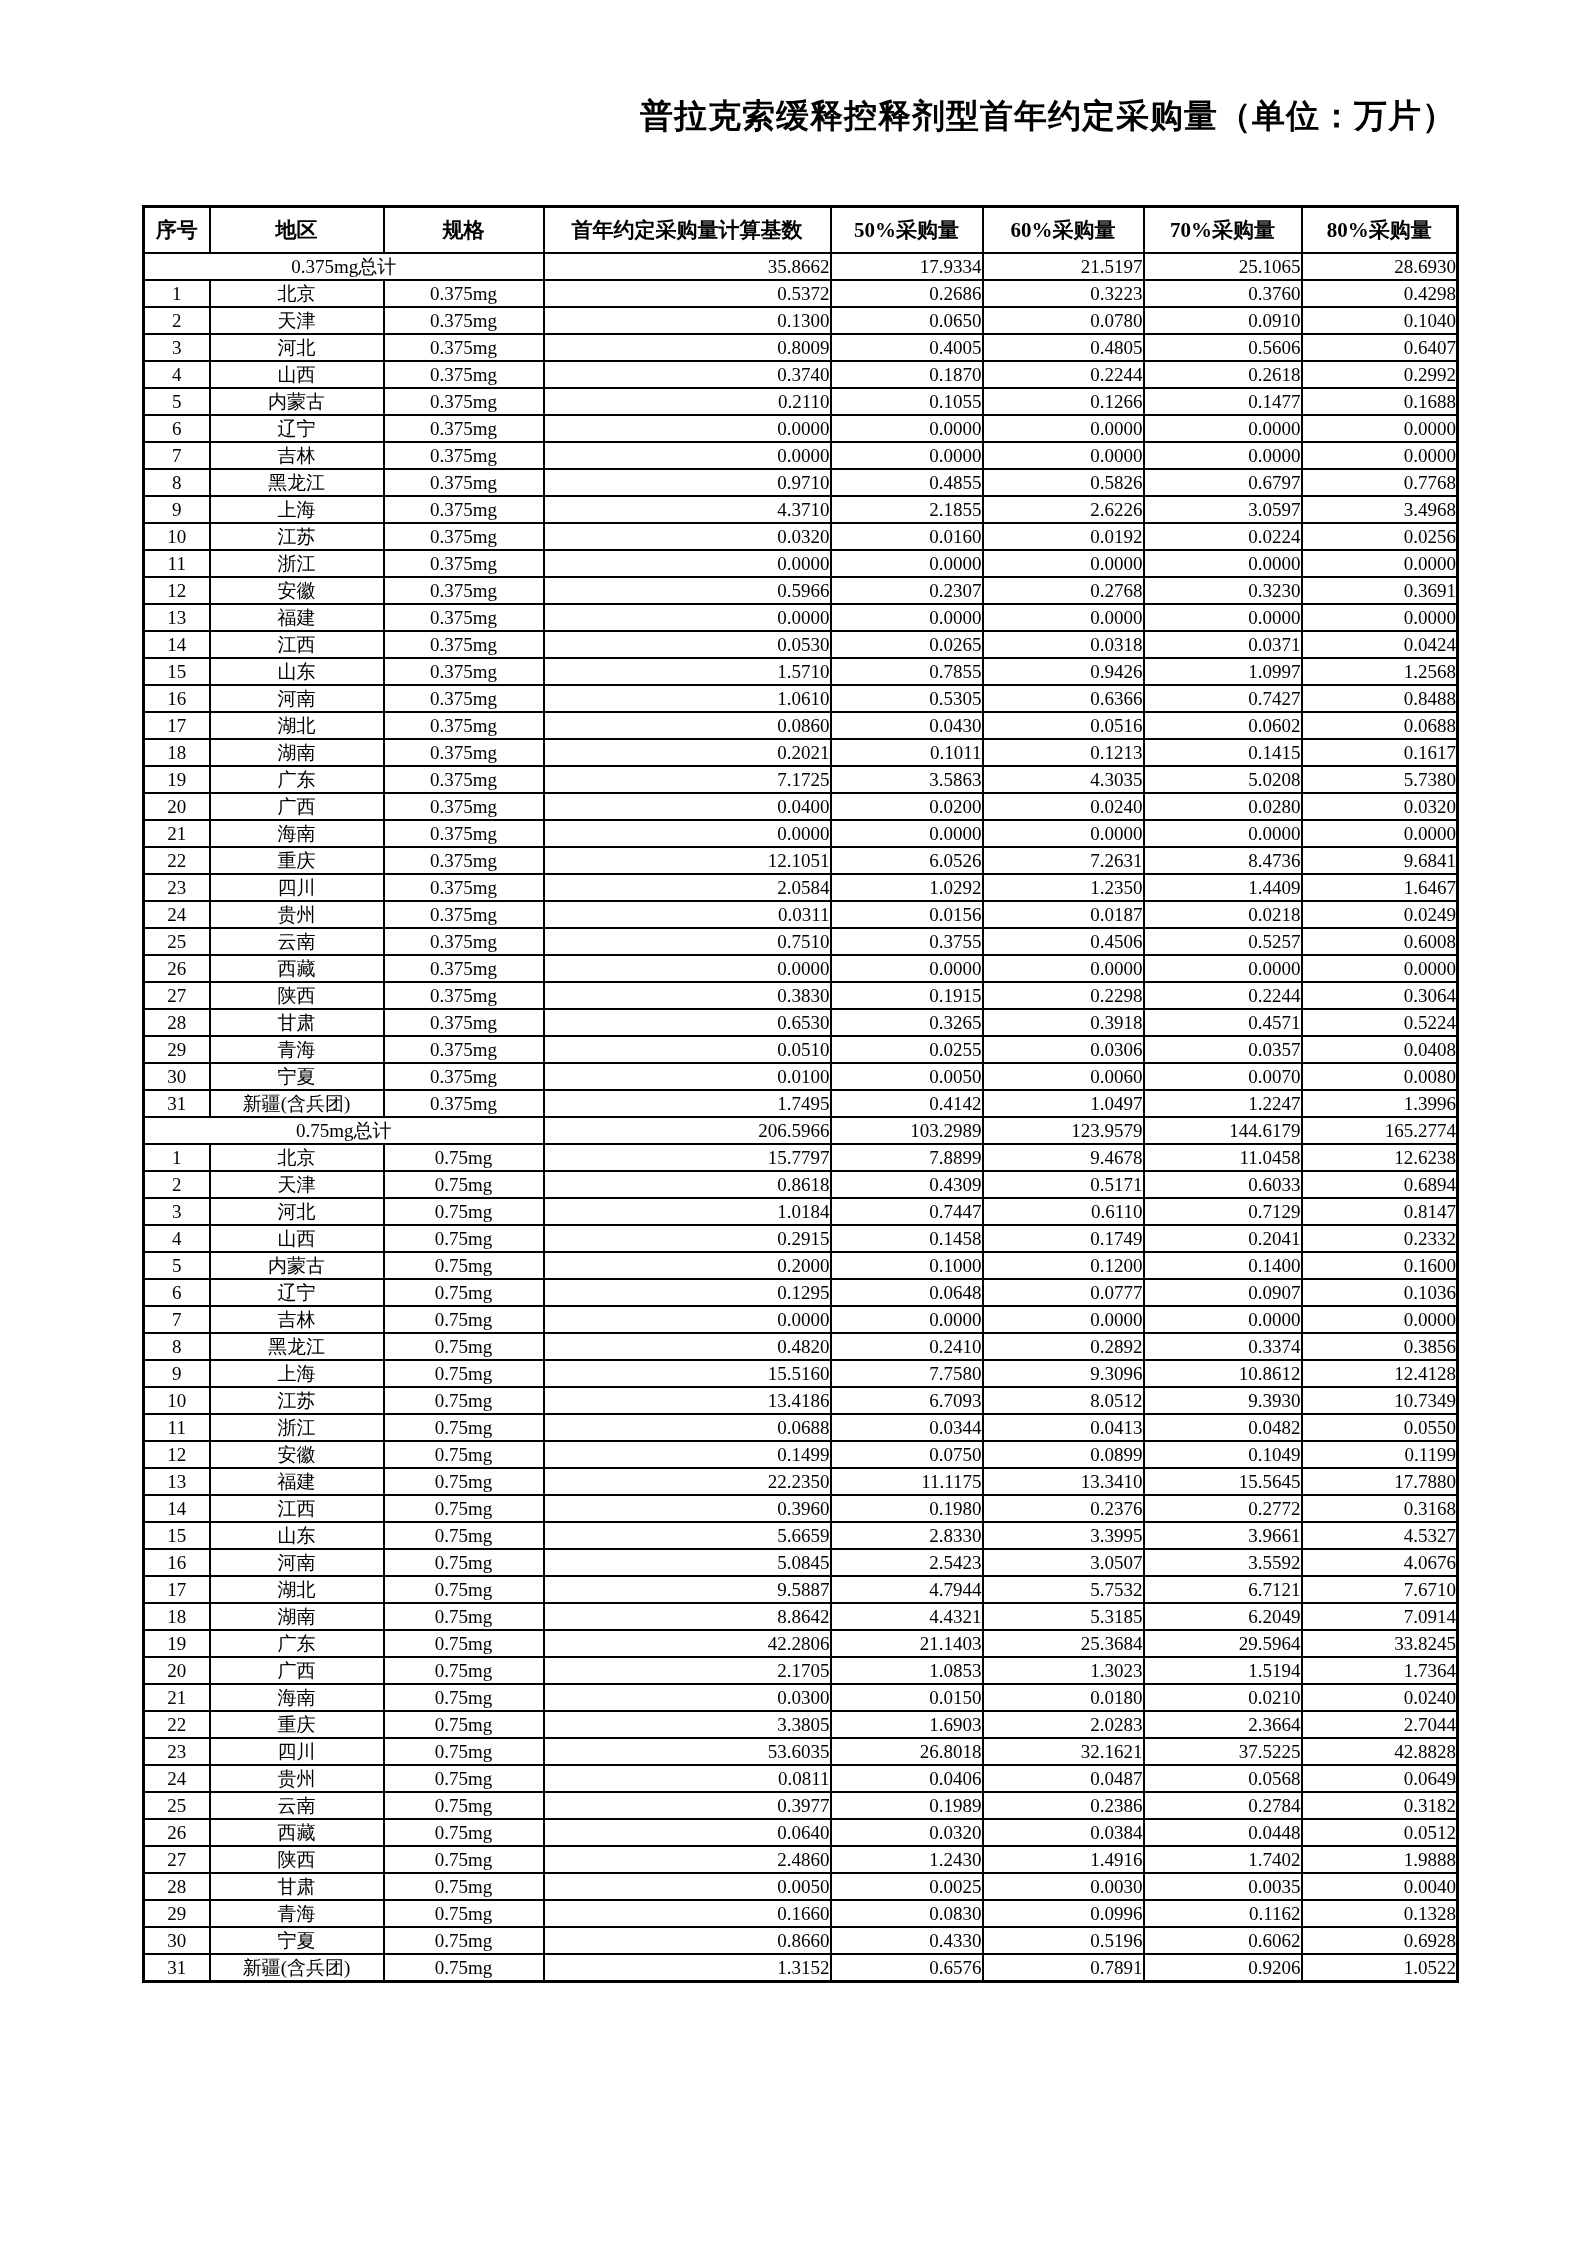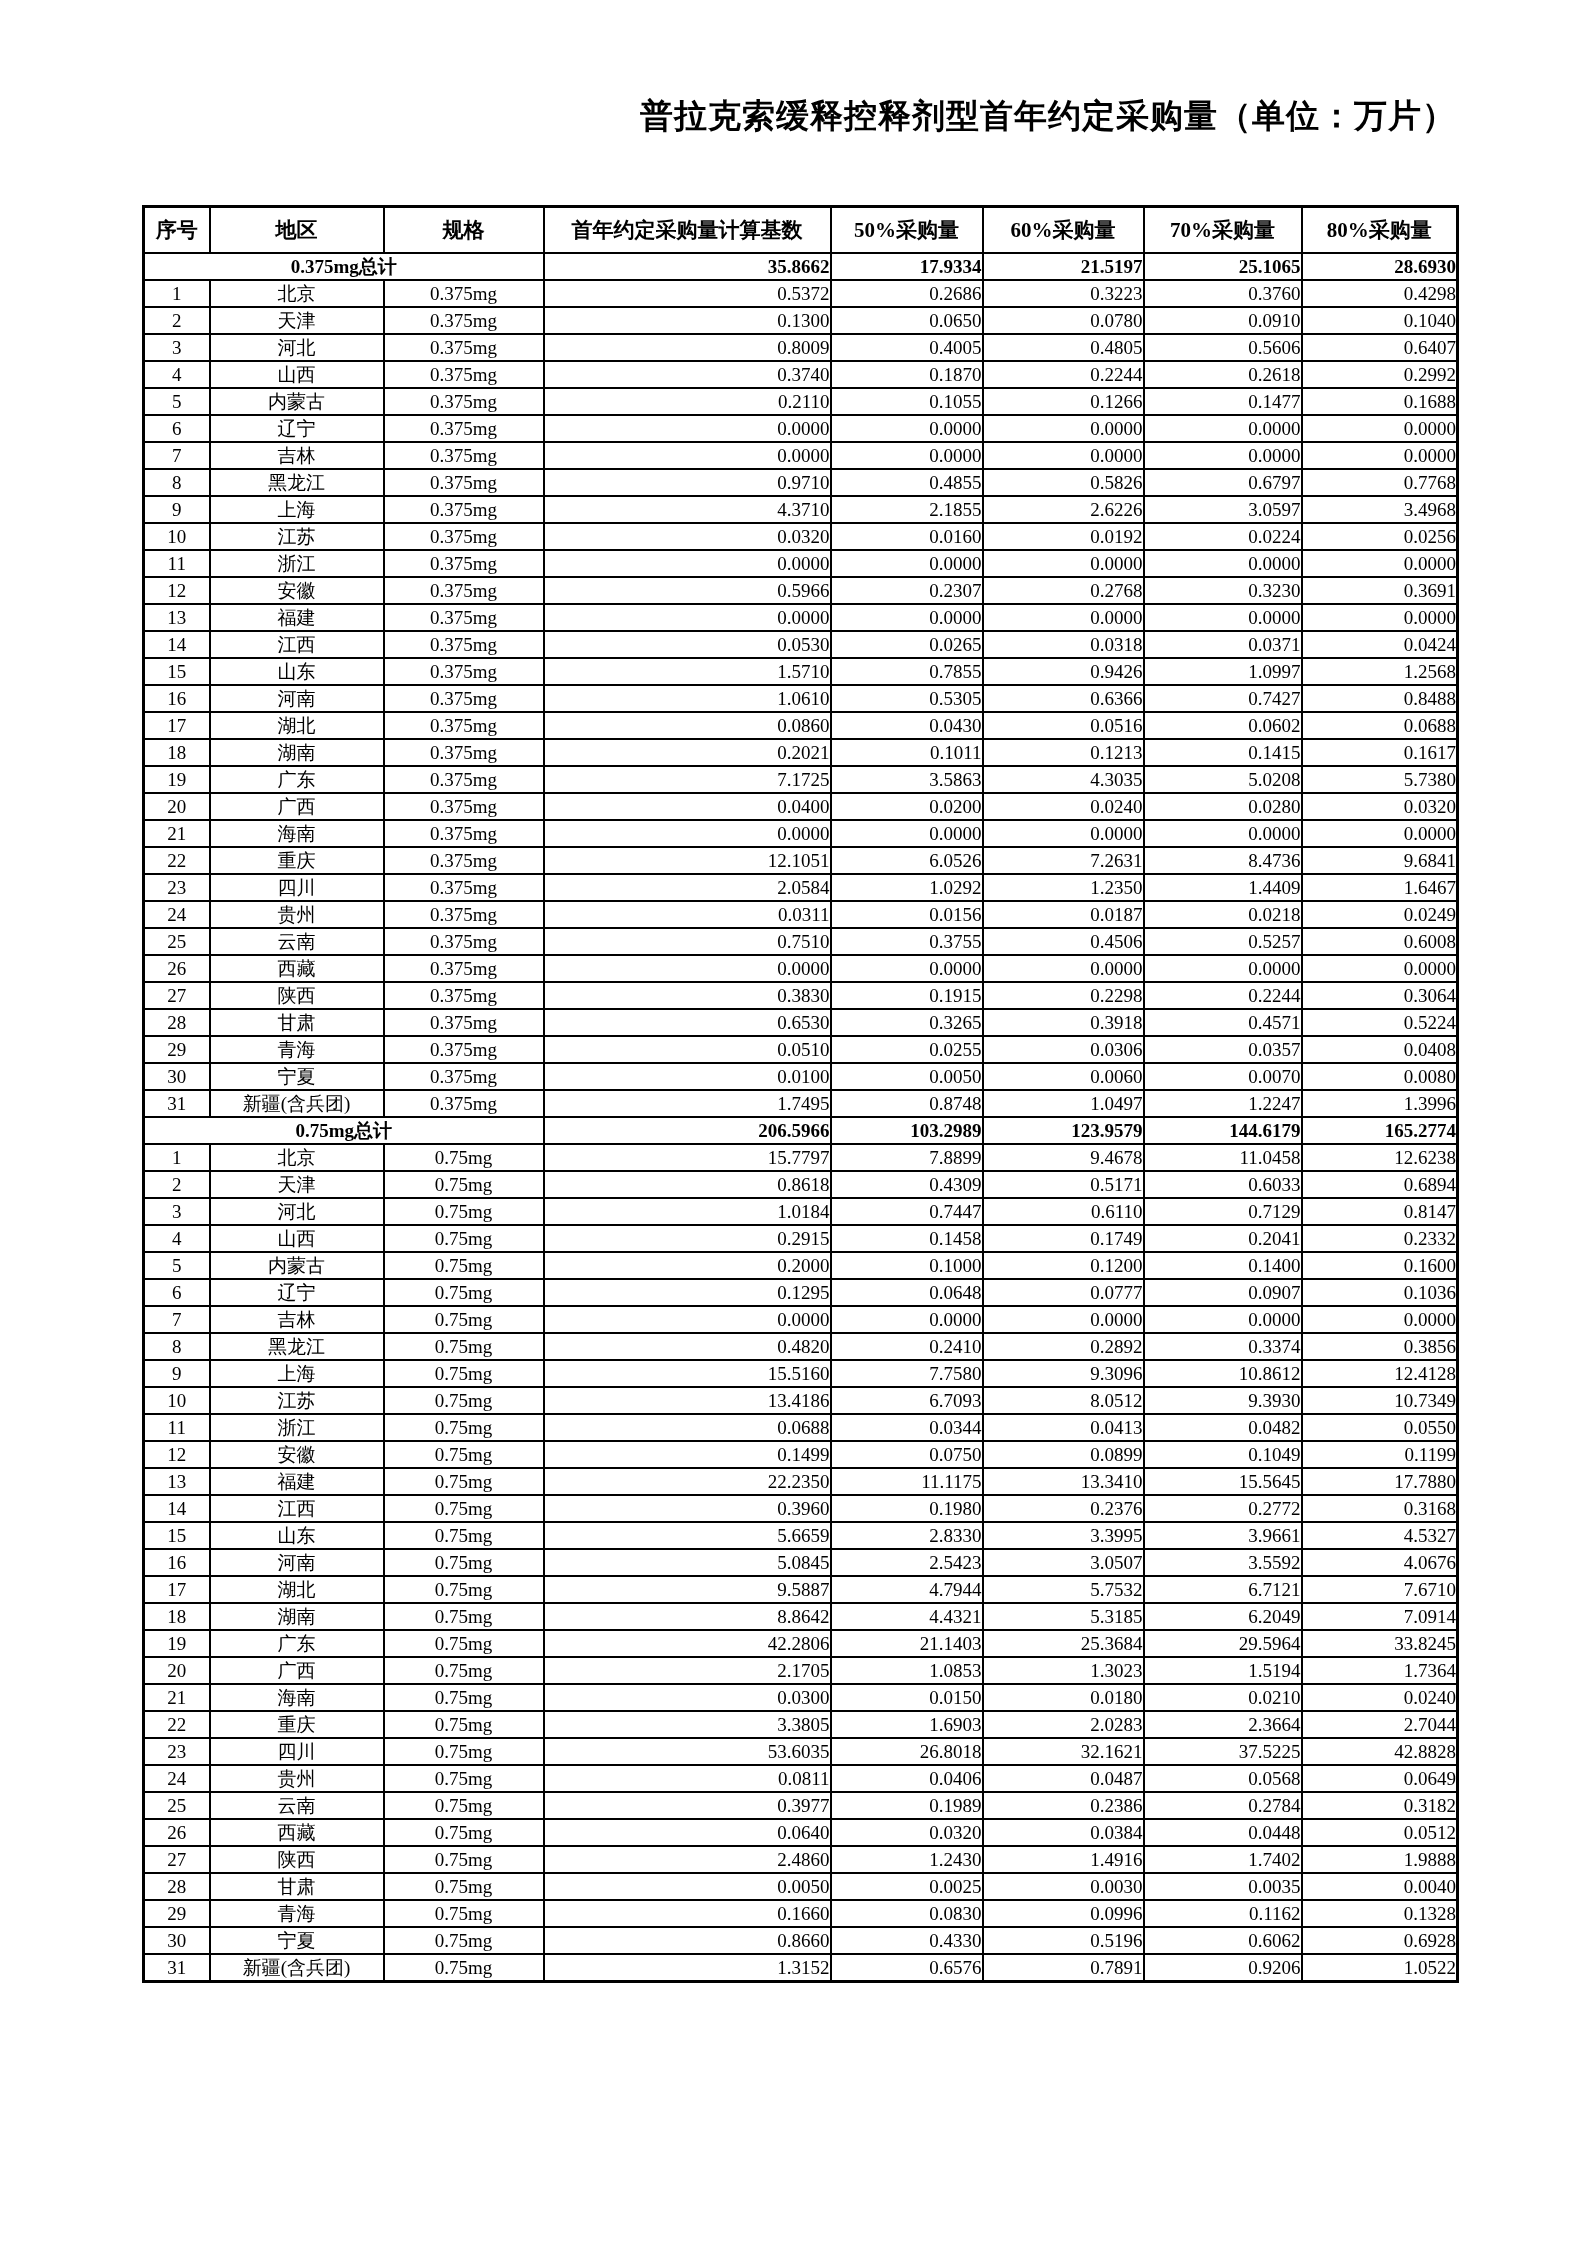--- a/index.html
+++ b/index.html
@@ -47,21 +47,21 @@
     font-weight: bold;
     text-align: center;
   }
   .proc-table td {
     height: 25px;
     font-size: 19px;
     line-height: 1;
   }
   .center { text-align: center; }
   .num { text-align: right; padding-right: 6px; }
-  .total-row td { font-weight: bold; }
+  .total-row td { font-weight: normal; }
   .total-label { text-align: center; font-size: 20px; }
 </style>
 </head>
 <body>
 
 <div class="page-title">普拉克索缓释控释剂型首年约定采购量（单位：万片）</div>
 
 <table class="proc-table">
   <colgroup>
     <col style="width:66px">
@@ -392,21 +392,21 @@
         <td class="num">0.0050</td>
         <td class="num">0.0060</td>
         <td class="num">0.0070</td>
         <td class="num">0.0080</td>
       </tr>
       <tr>
         <td class="center">31</td>
         <td class="center">新疆(含兵团)</td>
         <td class="center">0.375mg</td>
         <td class="num">1.7495</td>
-        <td class="num">0.8748</td>
+        <td class="num">0.4142</td>
         <td class="num">1.0497</td>
         <td class="num">1.2247</td>
         <td class="num">1.3996</td>
       </tr>
       <tr class="total-row">
         <td colspan="3" class="total-label">0.75mg总计</td>
         <td class="num">206.5966</td>
         <td class="num">103.2989</td>
         <td class="num">123.9579</td>
         <td class="num">144.6179</td>

